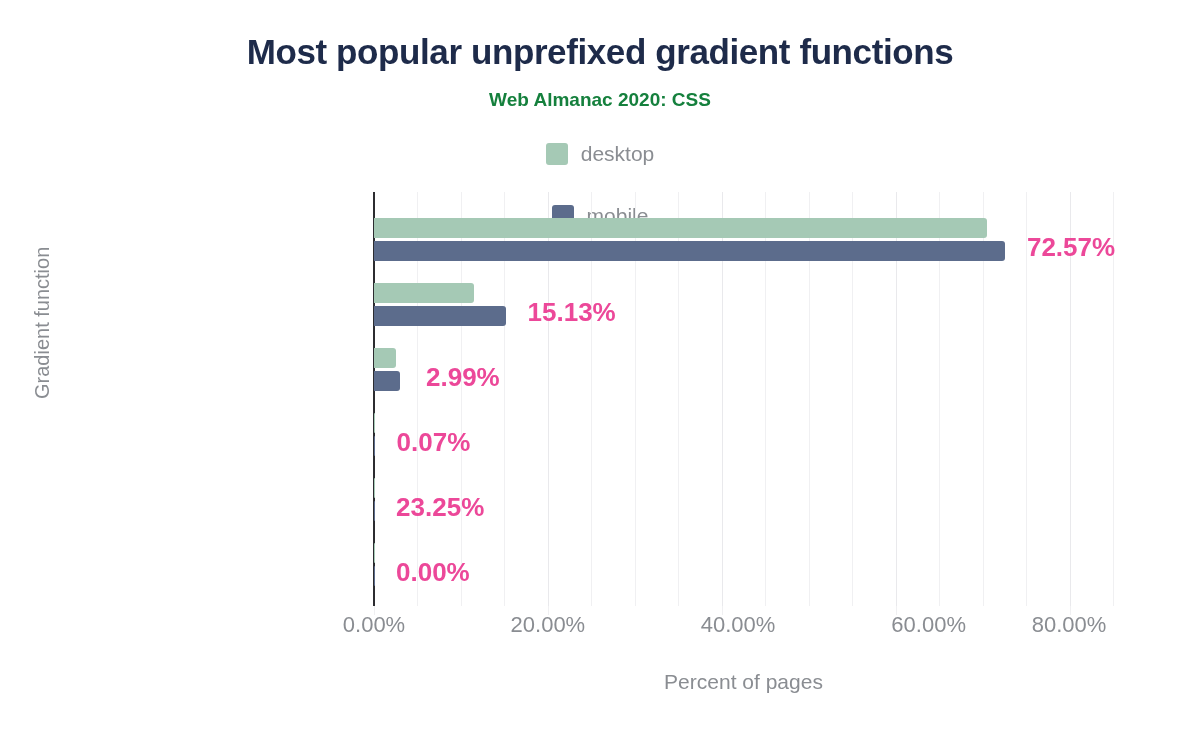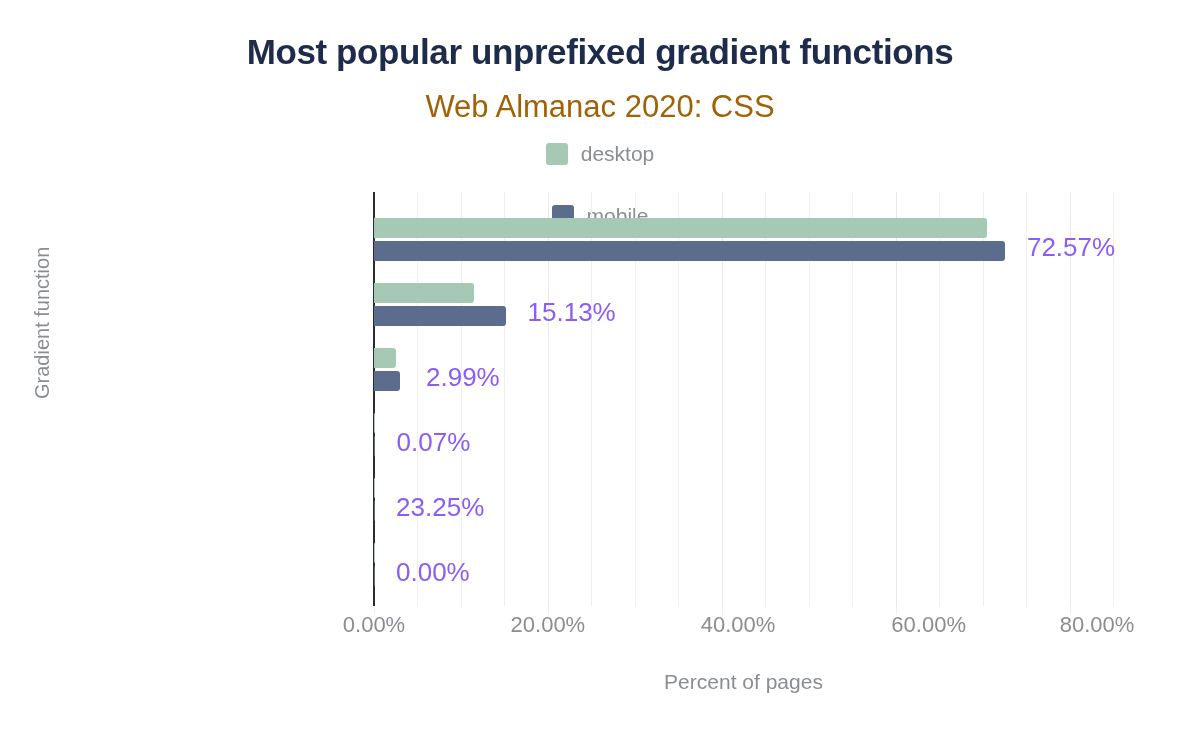--- a/index.html
+++ b/index.html
@@ -34,23 +34,23 @@
     color: #1e2b4a;
     letter-spacing: -0.4px;
     white-space: nowrap;
   }
   .chart-subtitle {
     position: absolute;
     top: 89px;
     left: 0;
     width: 1200px;
     text-align: center;
-    font-size: 31px;
-    font-weight: normal;
-    color: #a16207;
+    font-size: 19px;
+    font-weight: bold;
+    color: #15803d;
     white-space: nowrap;
   }
 
   
   .legend {
     position: absolute;
     top: 142px;
     left: 0;
     width: 1200px;
     display: flex;
@@ -125,22 +125,22 @@
     border-radius: 0 3px 3px 0;
     left: 0;
   }
   .bar.desktop { top: 14px; }
   .bar.mobile  { top: 37px; }
 
   .value-label {
     position: absolute;
     top: 30px;
     font-size: 26px;
-    font-weight: normal;
-    color: #8b5cf6;
+    font-weight: bold;
+    color: #ec4899;
     white-space: nowrap;
     line-height: 1;
   }
   .yaxis-title {
     position: absolute;
     left: 31px;
     top: 399px;
     font-size: 20px;
     color: #8a8d92;
     white-space: nowrap;
@@ -253,18 +253,18 @@
     <div id="xticks">
         <div class="xtick-mark" style="left: 0px; top: 414px;"></div>
         <div class="xtick" style="left: 0px;">0.00%</div>
         <div class="xtick-mark" style="left: 173.882px; top: 414px;"></div>
         <div class="xtick" style="left: 173.882px;">20.00%</div>
         <div class="xtick-mark" style="left: 347.765px; top: 414px;"></div>
         <div class="xtick" style="left: 364px;">40.00%</div>
         <div class="xtick-mark" style="left: 521.647px; top: 414px;"></div>
         <div class="xtick" style="left: 521.647px; margin-left: 33px;">60.00%</div>
         <div class="xtick-mark" style="left: 695.529px; top: 414px;"></div>
-        <div class="xtick" style="left: 723px;">80.00%</div>
+        <div class="xtick" style="left: 695px;">80.00%</div>
       </div>
     <div class="xaxis-title">Percent of pages</div>
   </div>
 
 </div>
 
 </body></html>

